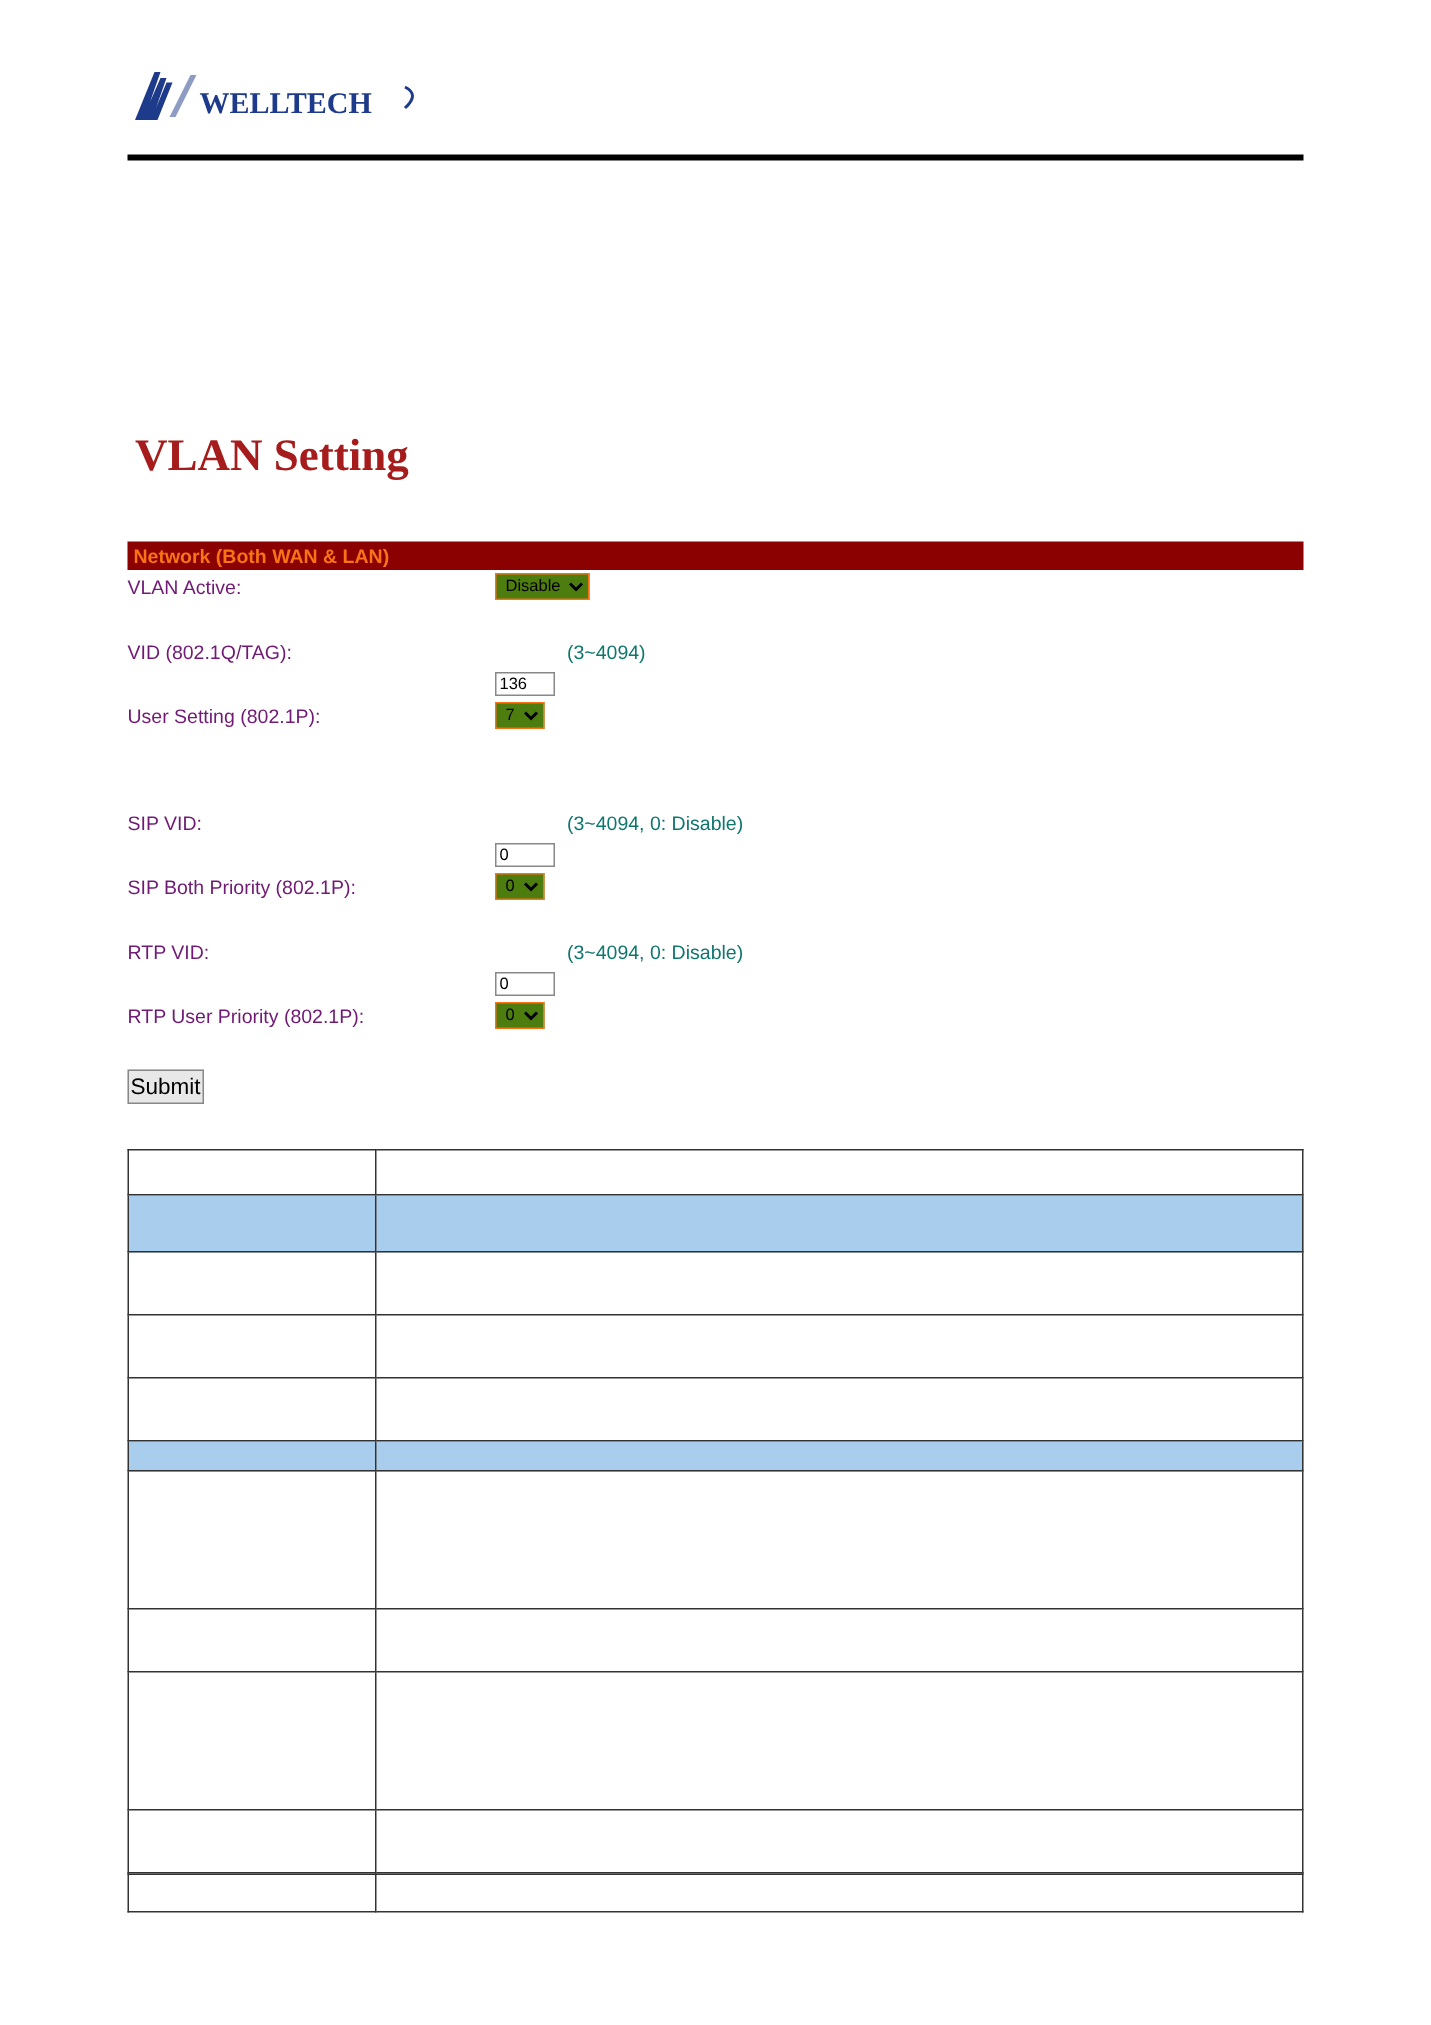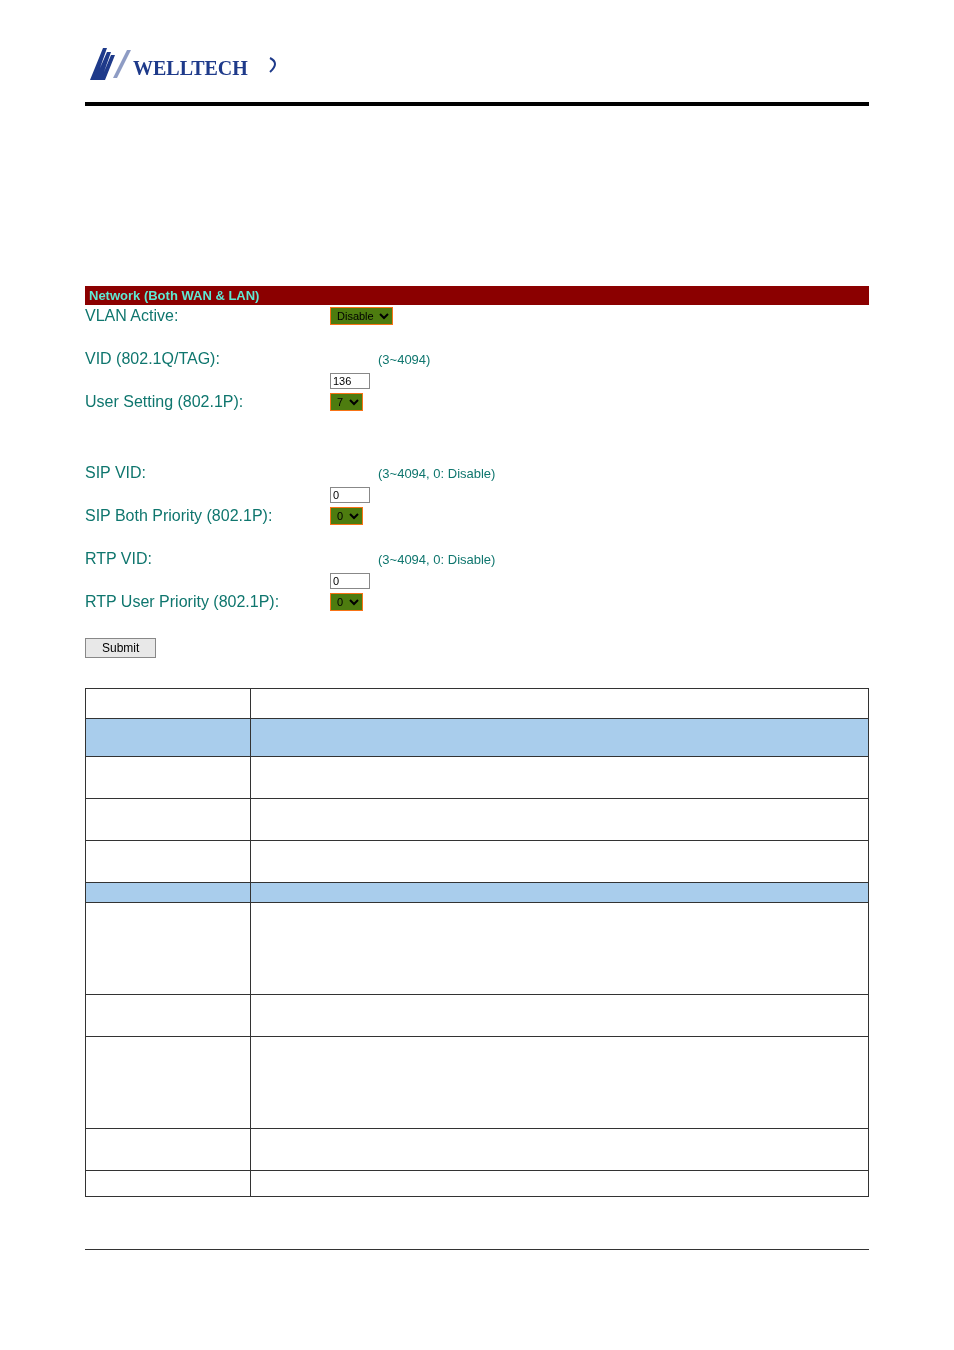--- a/index.html
+++ b/index.html
@@ -24,35 +24,35 @@
     .page-title {
       font-family: Georgia, 'Times New Roman', serif;
       font-size: 30px;
       font-weight: bold;
       color: #a61c1c;
       margin-left: 5px;
       margin-bottom: 40px;
     }
     .section-header {
       background: #8b0000;
-      color: #5eead4;
+      color: #f97316;
       font-size: 13px;
       font-weight: bold;
       padding: 2px 4px;
       font-family: Verdana, Geneva, sans-serif;
     }
     .form-row {
       display: flex;
       align-items: center;
       padding: 2px 0;
     }
     .form-label {
       width: 245px;
-      font-size: 16px;
-      color: #0f766e;
+      font-size: 13px;
+      color: #701a75;
       font-family: Verdana, Geneva, sans-serif;
     }
     .form-control {
       display: flex;
       align-items: center;
       gap: 8px;
     }
     select {
       font-size: 11px;
       font-family: Arial, sans-serif;
@@ -71,23 +71,23 @@
     }
     .hint {
       font-size: 13px;
       color: #0f766e;
     }
     .section-gap {
       height: 28px;
     }
     .submit-btn {
       margin-top: 25px;
-      font-size: 12px;
+      font-size: 15px;
       font-family: Arial, sans-serif;
-      padding: 2px 16px;
+      padding: 2px 1px;
       border: 1px solid #888;
       background: #e8e8e8;
       cursor: pointer;
     }
     .desc-table {
       margin-top: 30px;
       width: 100%;
       border-collapse: collapse;
       border: 1px solid #333;
     }
@@ -120,20 +120,21 @@
       <g fill="#1e3a8a">
         <path d="M 5 40 L 18 8 L 22 8 L 15 28 L 22 12 L 26 12 L 19 32 L 26 15 L 30 15 L 20 40 Z"></path>
         <path d="M 28 38 L 42 10 L 46 10 L 32 38 Z" opacity="0.5"></path>
         <text x="48" y="35" font-family="Georgia,serif" font-size="20" font-weight="bold" fill="#1e3a8a">WELLTECH</text>
         <path d="M 185 18 Q 195 23 185 32" stroke="#1e3a8a" stroke-width="2" fill="none"></path>
       </g>
     </svg>
   </div>
   <div class="header-rule"></div>
 
+  <div class="page-title">VLAN Setting</div>
 
   <div class="section-header">Network (Both WAN &amp; LAN)</div>
 
   <div class="form-row">
     <div class="form-label">VLAN Active:</div>
     <div class="form-control">
       <select>
         <option>Disable</option>
       </select>
     </div>

